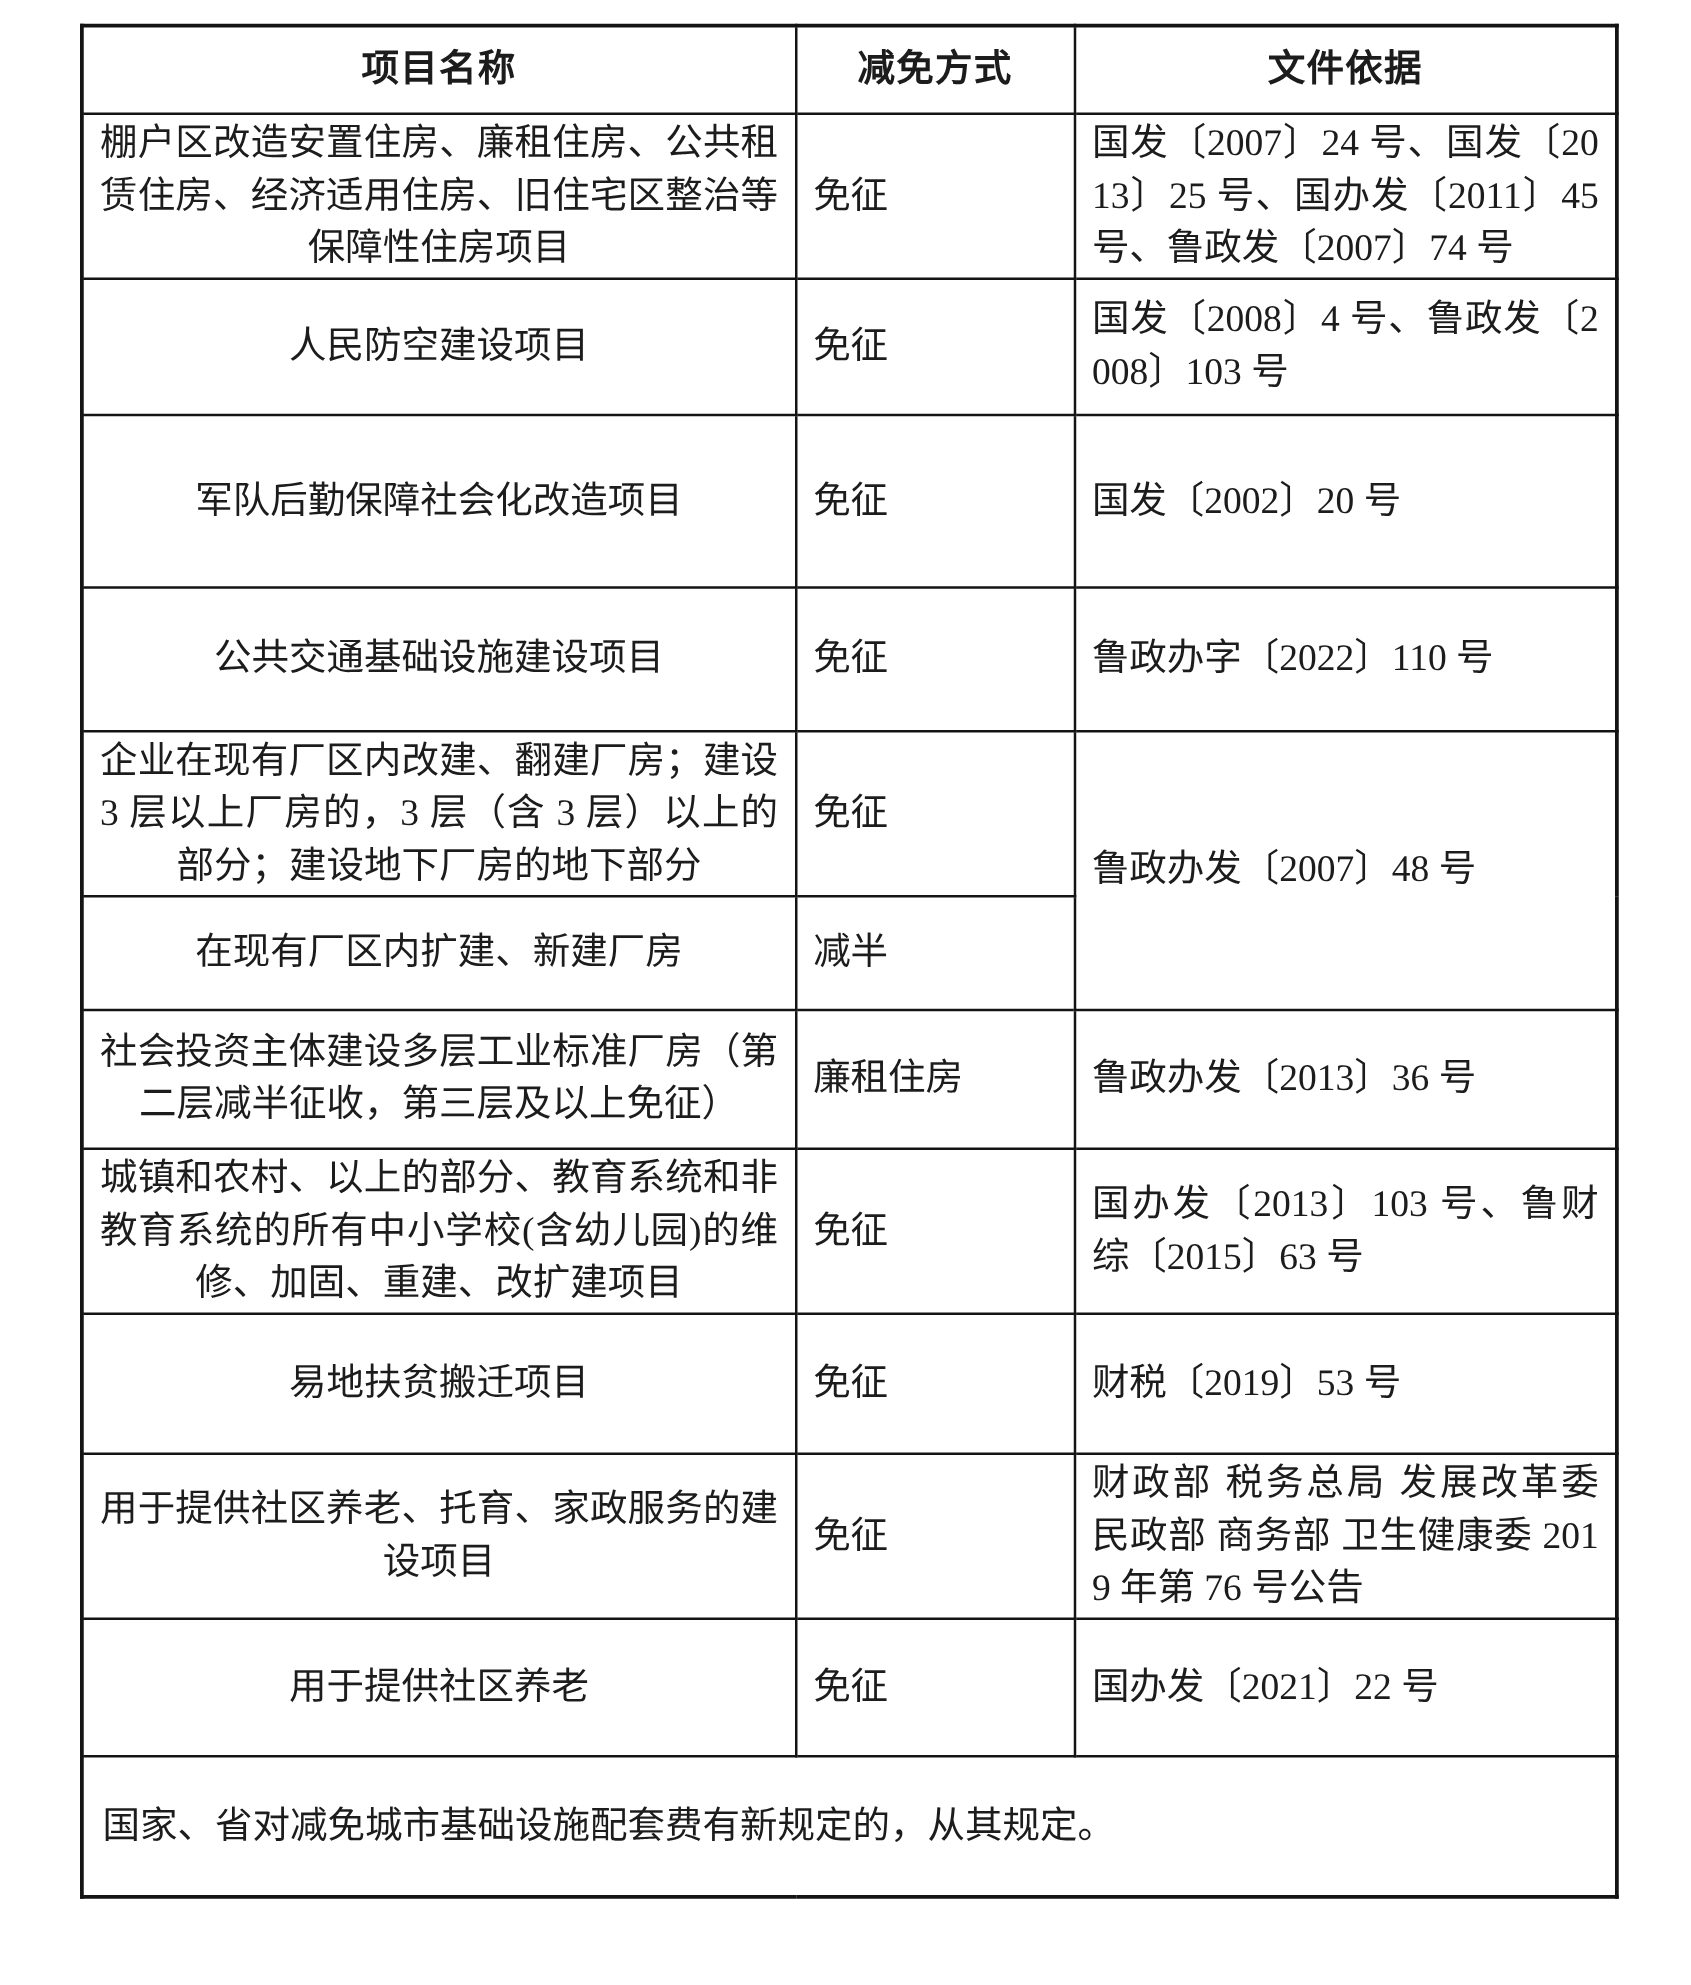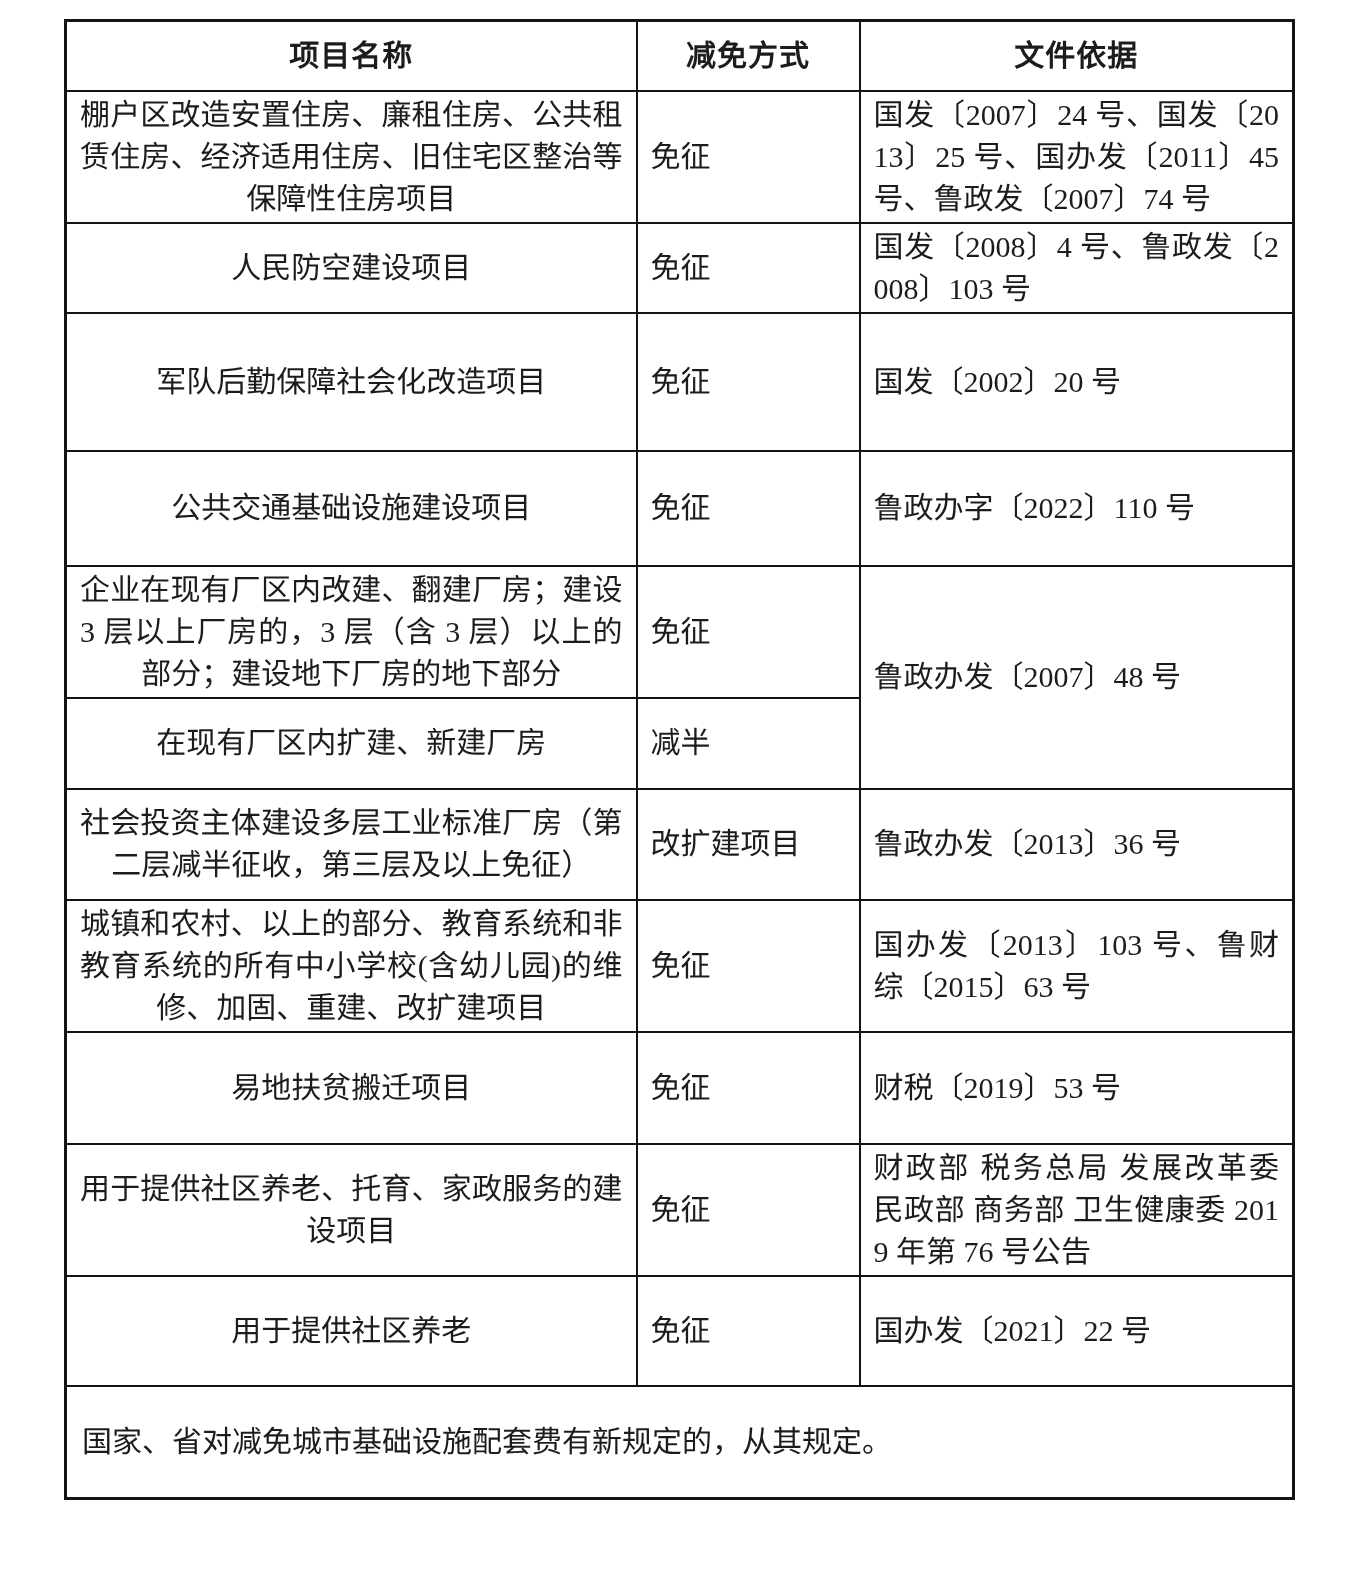--- a/index.html
+++ b/index.html
@@ -72,21 +72,21 @@
       <th>减免方式</th>
       <th>文件依据</th>
     </tr>
 
     <tr style="height:128px">
       <td class="cell-name">棚户区改造安置住房、廉租住房、公共租赁住房、经济适用住房、旧住宅区整治等保障性住房项目</td>
       <td class="cell-method">免征</td>
       <td class="cell-doc">国发〔2007〕24 号、国发〔2013〕25 号、国办发〔2011〕45 号、鲁政发〔2007〕74 号</td>
     </tr>
 
-    <tr style="height:90px">
+    <tr style="height:109px">
       <td class="cell-name">人民防空建设项目</td>
       <td class="cell-method">免征</td>
       <td class="cell-doc">国发〔2008〕4 号、鲁政发〔2008〕103 号</td>
     </tr>
 
     <tr style="height:138px">
       <td class="cell-name">军队后勤保障社会化改造项目</td>
       <td class="cell-method">免征</td>
       <td class="cell-doc">国发〔2002〕20 号</td>
     </tr>
@@ -103,21 +103,21 @@
       <td class="cell-doc" rowspan="2">鲁政办发〔2007〕48 号</td>
     </tr>
 
     <tr style="height:91px">
       <td class="cell-name">在现有厂区内扩建、新建厂房</td>
       <td class="cell-method">减半</td>
     </tr>
 
     <tr style="height:111px">
       <td class="cell-name">社会投资主体建设多层工业标准厂房（第二层减半征收，第三层及以上免征）</td>
-      <td class="cell-method">改扩建项目</td>
+      <td class="cell-method">廉租住房</td>
       <td class="cell-doc">鲁政办发〔2013〕36 号</td>
     </tr>
 
     <tr style="height:127px">
       <td class="cell-name">城镇和农村、以上的部分、教育系统和非教育系统的所有中小学校(含幼儿园)的维修、加固、重建、改扩建项目</td>
       <td class="cell-method">免征</td>
       <td class="cell-doc">国办发〔2013〕103 号、鲁财综〔2015〕63 号</td>
     </tr>
 
     <tr style="height:112px">

